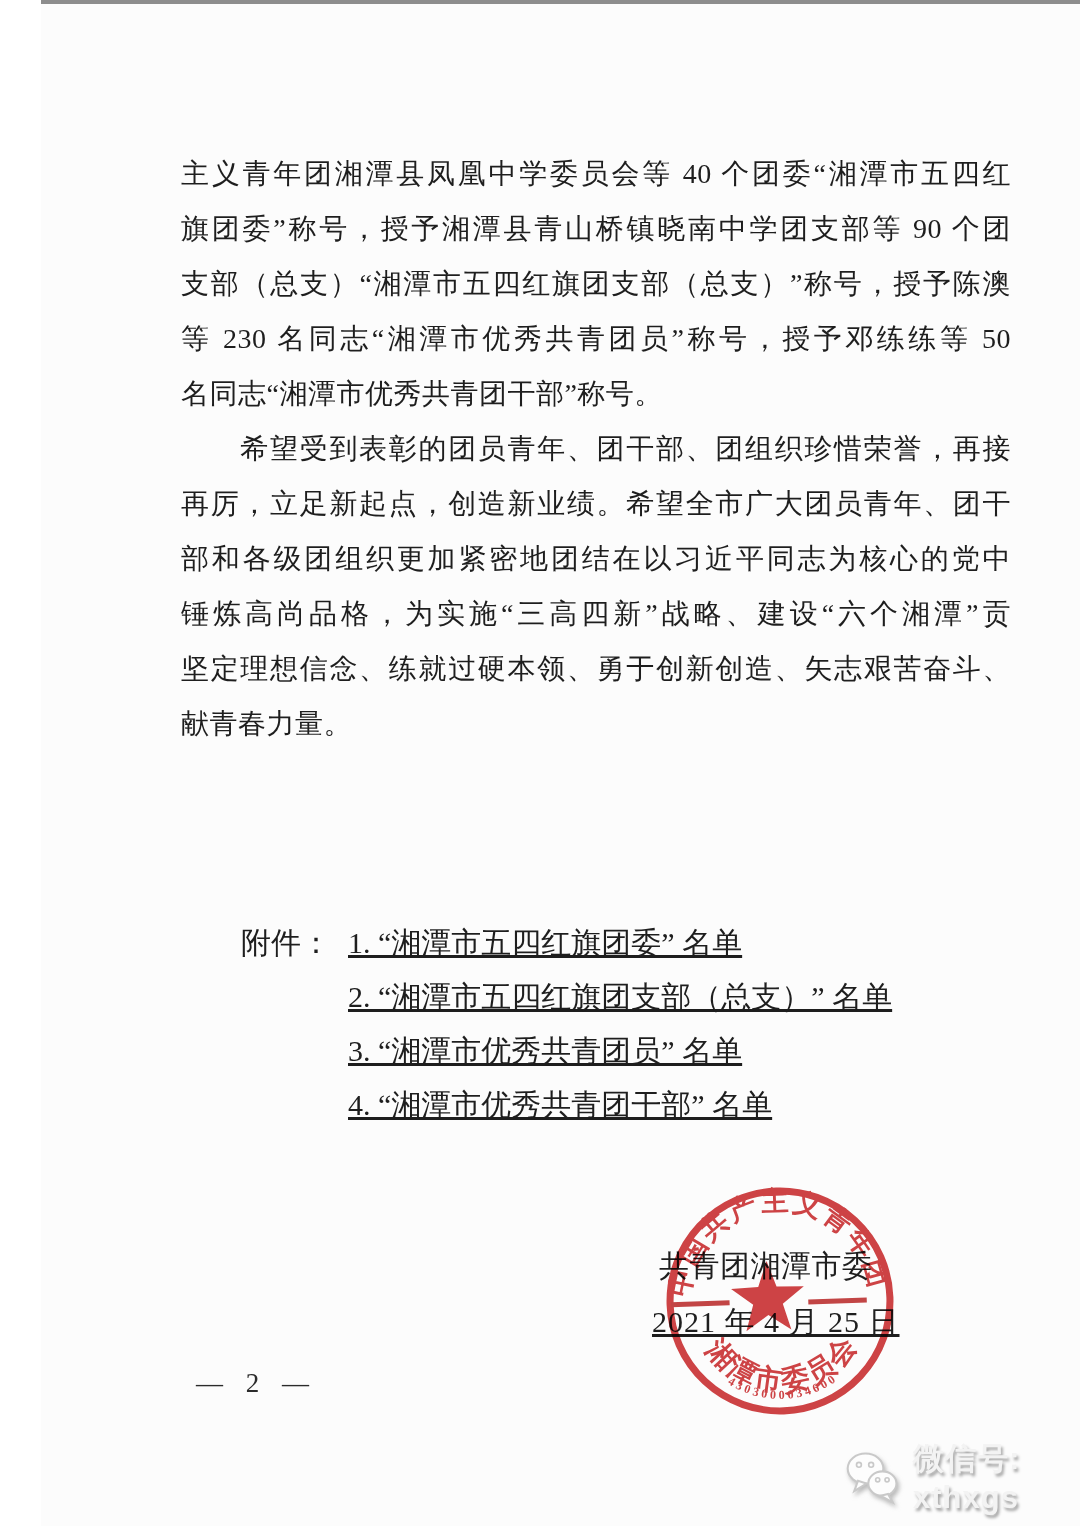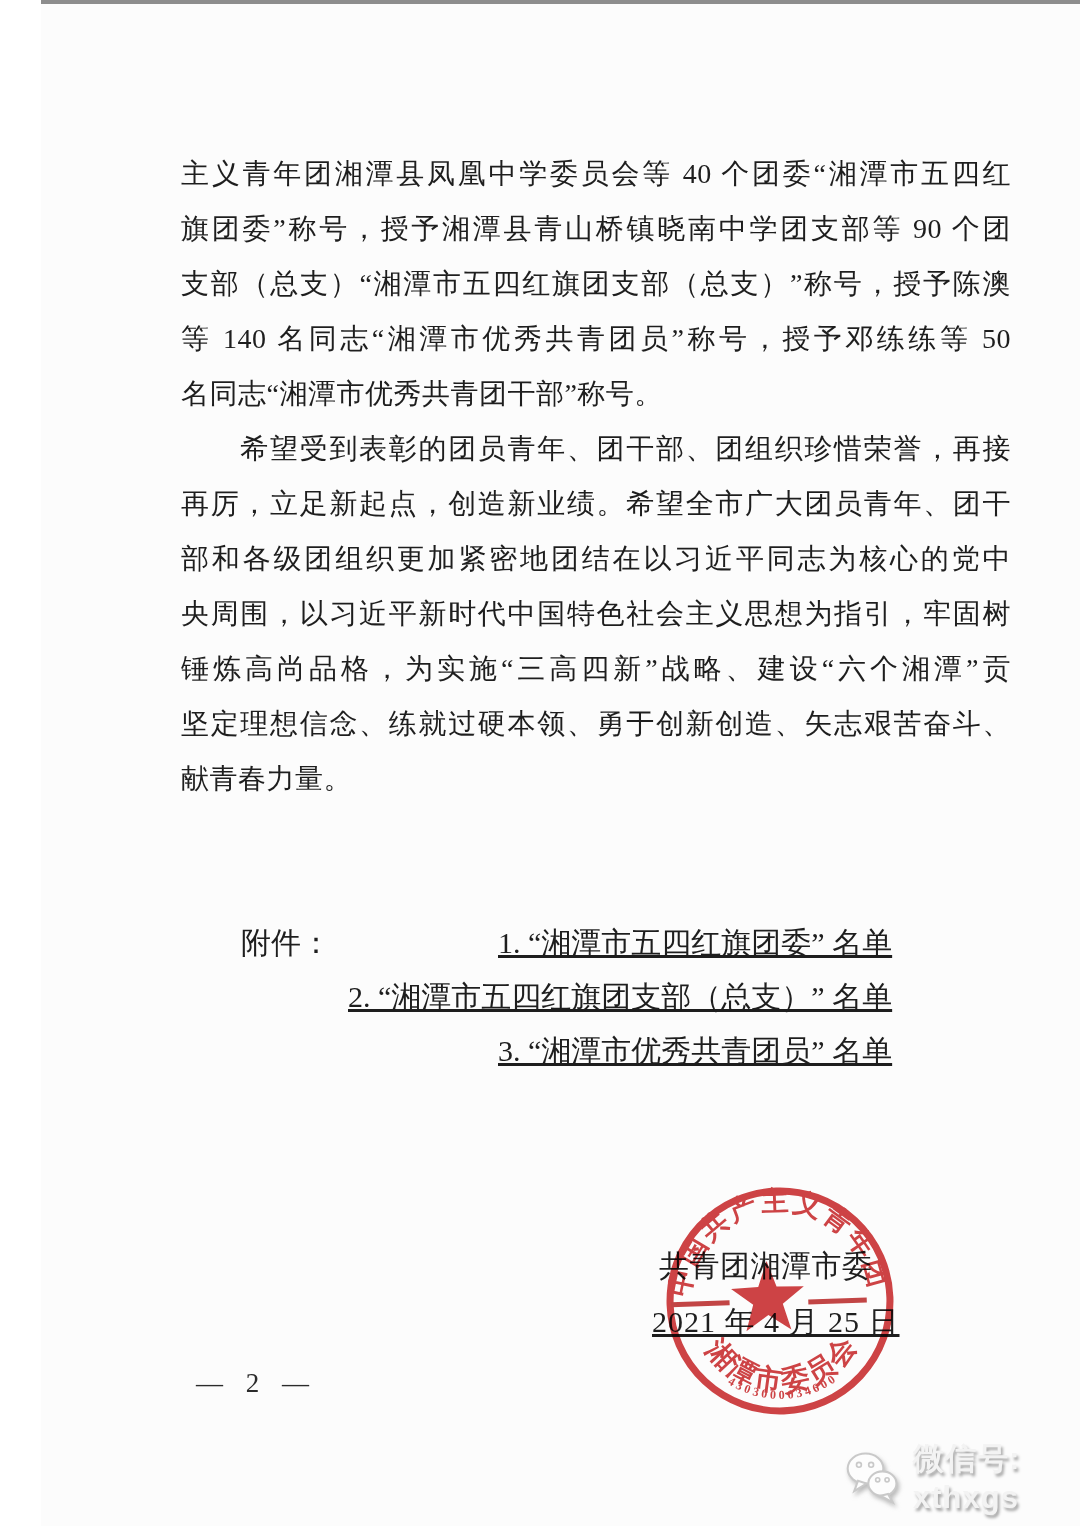--- a/index.html
+++ b/index.html
@@ -16,21 +16,21 @@
     background:#8d8d8d;
   }
   .body-text {
     position:absolute; left:140px; top:146px; width:830px;
     font-size:28px; line-height:55px; letter-spacing:0.5px;
   }
   .line { text-align:justify; text-align-last:justify; }
   .line.end { text-align-last:left; }
   .attachments {
     position:absolute; left:200px; top:916px;
-    font-size:30px; line-height:54px;text-align:right;
+    font-size:30px; line-height:54px;
   }
   .attach-label { position:absolute; left:0; top:0; }
   .attach-list { margin-left:107px;text-decoration:underline; }
   .signature-org {
     position:absolute; left:618px; top:1246px;
     font-size:30px; letter-spacing:0.5px;
   }
   .signature-date {
     position:absolute; left:611px; top:1302px;
     font-size:30px; letter-spacing:1px;text-decoration:underline;
@@ -58,37 +58,37 @@
 <body>
 
 <div class="screen">
 
   <div class="top-edge"></div>
 
   <div class="body-text">
     <div class="line">主义青年团湘潭县凤凰中学委员会等 40 个团委“湘潭市五四红</div>
     <div class="line">旗团委”称号，授予湘潭县青山桥镇晓南中学团支部等 90 个团</div>
     <div class="line">支部（总支）“湘潭市五四红旗团支部（总支）”称号，授予陈澳</div>
-    <div class="line">等 140 名同志“湘潭市优秀共青团员”称号，授予邓练练等 50</div>
+    <div class="line">等 230 名同志“湘潭市优秀共青团员”称号，授予邓练练等 50</div>
     <div class="line end">名同志“湘潭市优秀共青团干部”称号。</div>
     <div class="line">　　希望受到表彰的团员青年、团干部、团组织珍惜荣誉，再接</div>
     <div class="line">再厉，立足新起点，创造新业绩。希望全市广大团员青年、团干</div>
     <div class="line">部和各级团组织更加紧密地团结在以习近平同志为核心的党中</div>
-    <div class="line">央周围，以习近平新时代中国特色社会主义思想为指引，牢固树</div>
     <div class="line">锤炼高尚品格，为实施“三高四新”战略、建设“六个湘潭”贡</div>
     <div class="line">坚定理想信念、练就过硬本领、勇于创新创造、矢志艰苦奋斗、</div>
     <div class="line end">献青春力量。</div>
   </div>
 
   <div class="attachments">
     <span class="attach-label">附件：</span>
     <div class="attach-list">
       <div class="attach-item">1. “湘潭市五四红旗团委” 名单</div>
       <div class="attach-item">2. “湘潭市五四红旗团支部（总支）” 名单</div>
       <div class="attach-item">3. “湘潭市优秀共青团员” 名单</div>
+      <div class="attach-item">4. “湘潭市优秀共青团干部” 名单</div>
     </div>
   </div>
 
   <div class="signature-org">共青团湘潭市委</div>
   <div class="signature-date">2021 年 4 月 25 日</div>
 
   <div class="stamp">
     <svg viewBox="0 0 228 228" width="230" height="230">
       <defs>
         <path id="arcTop" d="M 27.9 140.3 A 90 90 0 1 1 200.1 140.3" fill="none"></path>

